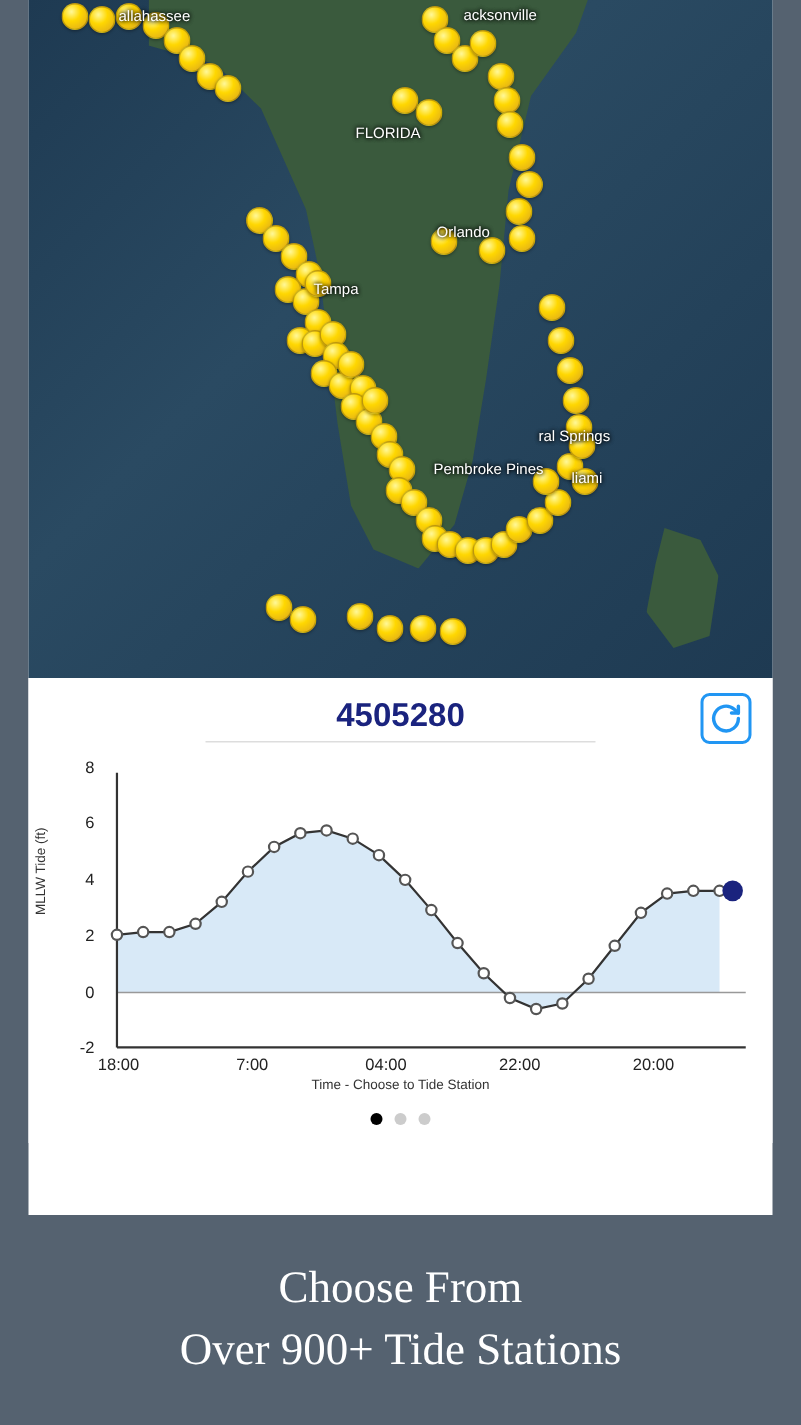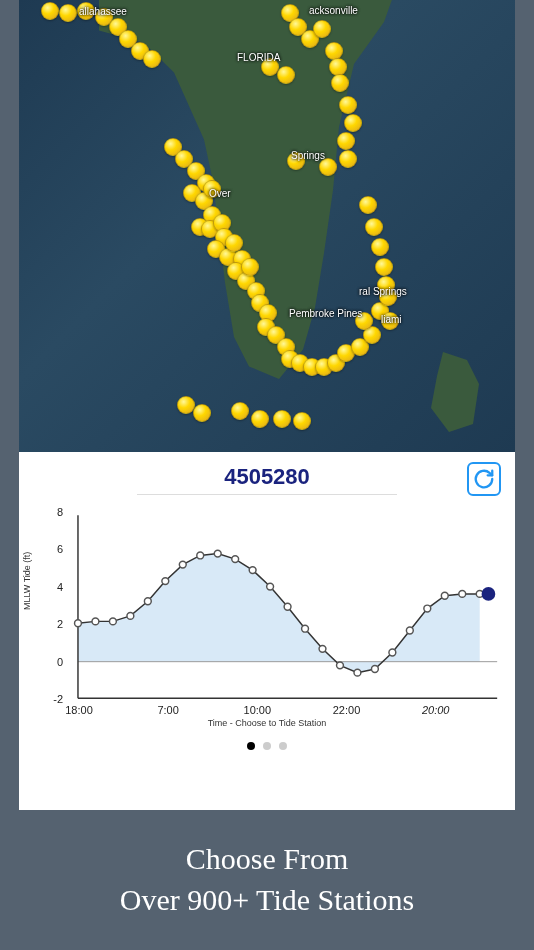--- a/index.html
+++ b/index.html
@@ -232,23 +232,23 @@
         <div class="marker" style="left: 158px; top: 396px;"></div>
         <div class="marker" style="left: 174px; top: 404px;"></div>
         <div class="marker" style="left: 212px; top: 402px;"></div>
         <div class="marker" style="left: 232px; top: 410px;"></div>
         <div class="marker" style="left: 254px; top: 410px;"></div>
         <div class="marker" style="left: 274px; top: 412px;"></div>
       </div>
     <div id="cities-layer">
         <div class="city-label" style="left: 60px; top: 6px;">allahassee</div>
         <div class="city-label" style="left: 290px; top: 5px;">acksonville</div>
-        <div class="city-label" style="left: 218px; top: 52px;">FLORIDA</div>
-        <div class="city-label" style="left: 272px; top: 150px;">Springs</div>
-        <div class="city-label" style="left: 190px; top: 188px;">Over</div>
+        <div class="city-label" style="left: 218px; top: 84px;">FLORIDA</div>
+        <div class="city-label" style="left: 272px; top: 150px;">Orlando</div>
+        <div class="city-label" style="left: 190px; top: 188px;">Tampa</div>
         <div class="city-label" style="left: 340px; top: 286px;">ral Springs</div>
         <div class="city-label" style="left: 270px; top: 308px;">Pembroke Pines</div>
         <div class="city-label" style="left: 362px; top: 314px;">liami</div>
       </div>
   </div>
 
   <div class="card">
     <div class="station-id">4505280</div>
     <div class="refresh-btn">
       <svg width="22" height="22" viewBox="0 0 24 24" fill="none" stroke="#2196f3" stroke-width="2.5">
@@ -295,23 +295,23 @@
       <div class="x-axis-label">Time - Choose to Tide Station</div>
       <div id="chart-ticks">
           <div class="y-tick" style="top: 188px;">-2</div>
           <div class="y-tick" style="top: 150.6px;">0</div>
           <div class="y-tick" style="top: 113.2px;">2</div>
           <div class="y-tick" style="top: 75.8px;">4</div>
           <div class="y-tick" style="top: 38.4px;">6</div>
           <div class="y-tick" style="top: 1px;">8</div>
           <div class="x-tick" style="left: 50px; top: 199px;">18:00</div>
           <div class="x-tick" style="left: 139.167px; top: 199px;">7:00</div>
-          <div class="x-tick" style="left: 228.333px; top: 199px;">10:00</div>
+          <div class="x-tick" style="left: 228.333px; top: 199px;">04:00</div>
           <div class="x-tick" style="left: 317.5px; top: 199px;">22:00</div>
-          <div class="x-tick" style="left: 406.667px; top: 199px; font-style: italic;">20:00</div>
+          <div class="x-tick" style="left: 406.667px; top: 199px;">20:00</div>
         </div>
     </div>
 
     <div class="pagination" id="pagination">
         <div class="page-dot active"></div>
         <div class="page-dot"></div>
         <div class="page-dot"></div>
       </div>
   </div>
 </div>

